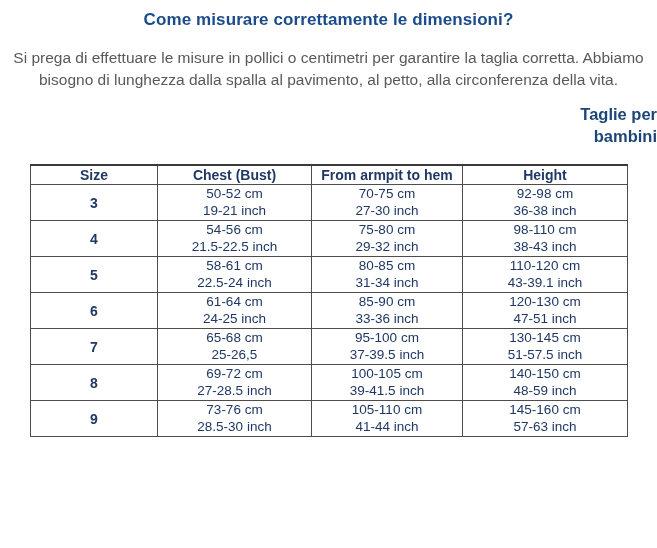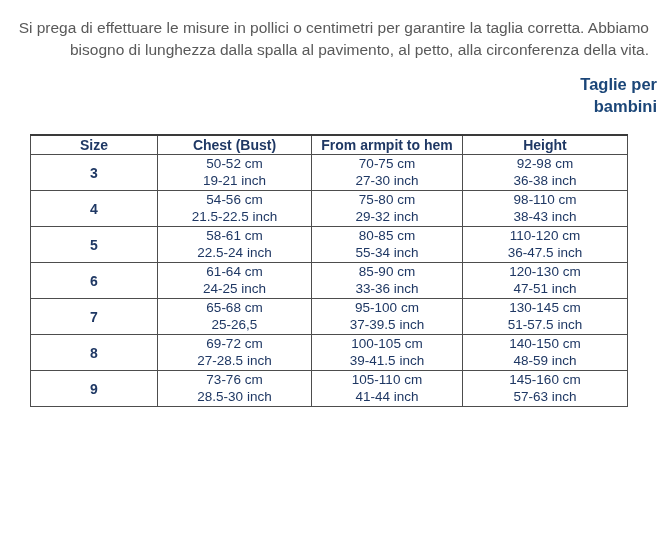--- a/index.html
+++ b/index.html
@@ -19,21 +19,21 @@
     font-weight: 700;
     color: #1b4b8a;
     letter-spacing: 0.1px;
   }
 
   .intro {
     margin: 17px 8px 12px 8px;
     font-size: 15.5px;
     line-height: 21.5px;
     color: #595959;
-    text-align: right;
+    text-align: center;
   }
 
   .section-heading {
     margin-top: 13px;
     text-align: right;
     font-size: 16.5px;
     font-weight: 700;
     line-height: 22px;
     color: #1b4678;
   }
@@ -74,20 +74,21 @@
     font-weight: 700;
     font-size: 14px;
   }
   .size-table tr.custom-row td { height: 38px; }
 </style>
 </head>
 <body>
 
 <div class="page">
 
+  <h1 class="page-title">Come misurare correttamente le dimensioni?</h1>
 
   <p class="intro">Si prega di effettuare le misure in pollici o centimetri per garantire la taglia corretta. Abbiamo bisogno di lunghezza dalla spalla al pavimento, al petto, alla circonferenza della vita.</p>
 
   <h2 class="section-heading">
     <div>Taglie per</div>
     <div>bambini</div>
   </h2>
 
   <table class="size-table">
     <colgroup>
@@ -136,25 +137,25 @@
           </td>
       </tr>
       <tr>
         <td class="size-cell">5</td>
         <td>
             <div class="ln">58-61 cm</div>
             <div class="ln">22.5-24 inch</div>
           </td>
         <td>
             <div class="ln">80-85 cm</div>
-            <div class="ln">55-34 inch</div>
+            <div class="ln">31-34 inch</div>
           </td>
         <td>
             <div class="ln">110-120 cm</div>
-            <div class="ln">36-47.5 inch</div>
+            <div class="ln">43-39.1 inch</div>
           </td>
       </tr>
       <tr>
         <td class="size-cell">6</td>
         <td>
             <div class="ln">61-64 cm</div>
             <div class="ln">24-25 inch</div>
           </td>
         <td>
             <div class="ln">85-90 cm</div>

